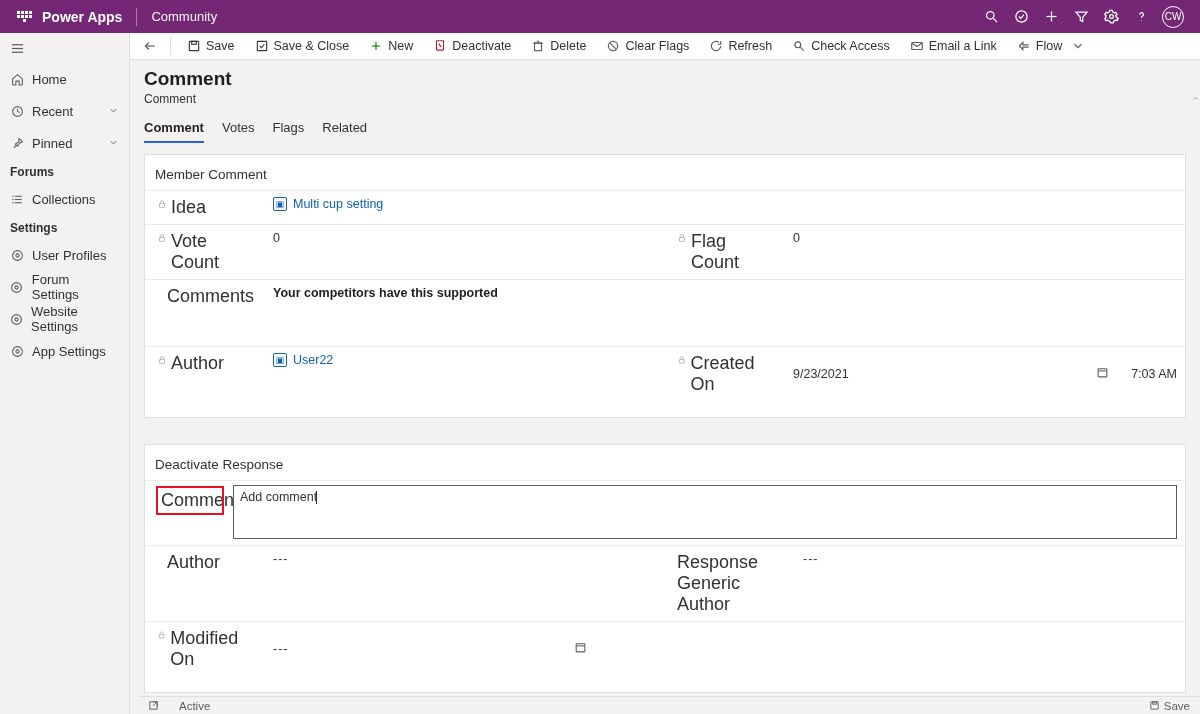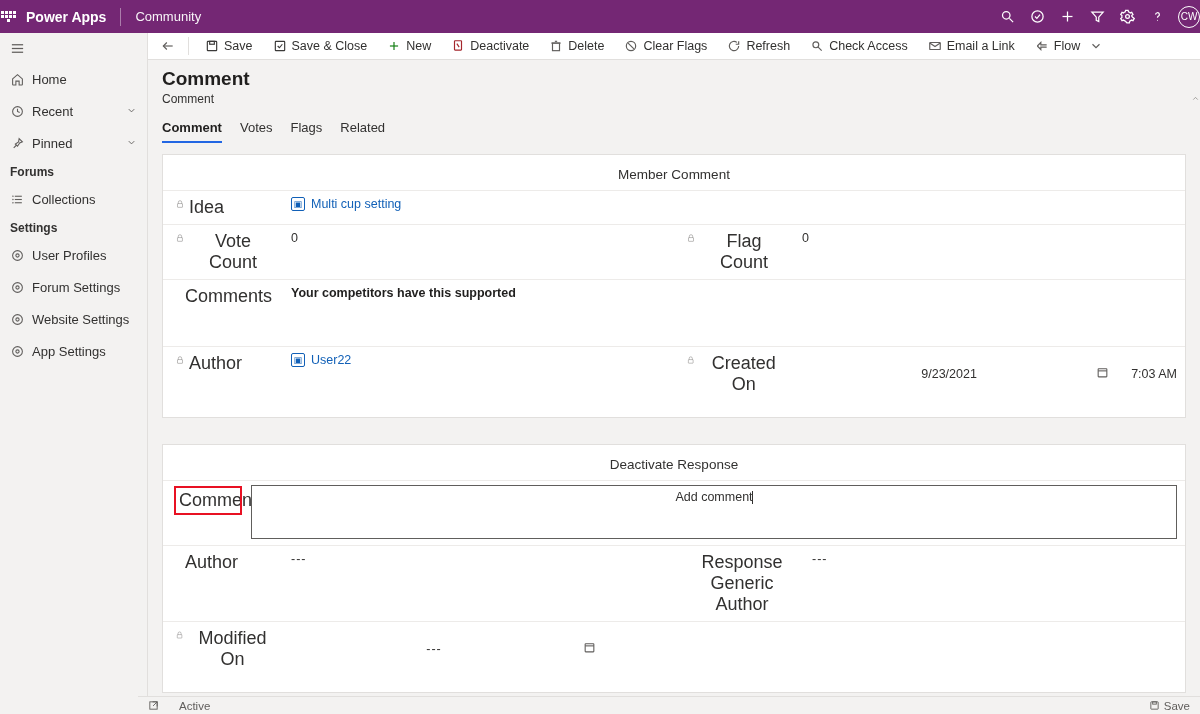--- a/index.html
+++ b/index.html
@@ -13,55 +13,55 @@
     overflow: hidden;
     position: relative;
   }
   
   .topbar {
     height: 33px;
     background: #742774;
     color: #fff;
     display: flex;
     align-items: center;
-    padding: 0 0;
+    padding: 0 16px;
   }
   .waffle { width:16px; height:16px; margin-right:10px; display:flex; flex-wrap:wrap; gap:1px; justify-content:center; align-content:center;}
   .waffle span { width:3px; height:3px; background:#fff; display:block;}
   .topbar .app { font-weight:600; font-size:14px; margin-right:14px; }
   .topbar .divider { width:1px; height:18px; background:rgba(255,255,255,0.4); margin-right:14px;}
   .topbar .area { font-size:13px; opacity:0.95;}
   .topbar .spacer { flex:1;}
   .topbar .icon-btn { width:30px; height:33px; display:flex; align-items:center; justify-content:center; cursor:pointer;}
   .topbar .icon-btn svg { stroke:#fff; fill:none;}
   .avatar { width:22px; height:22px; border:1px solid #fff; border-radius:50%; font-size:10px; display:flex; align-items:center; justify-content:center; margin-left:6px;}
   
   .app-body { display:flex; height:calc(714px - 33px); }
-  .sidebar { width:148px; background:#f3f2f1; border-right:1px solid #e1dfdd; display:flex; flex-direction:column; font-size:13px;}
+  .sidebar { width:130px; background:#f3f2f1; border-right:1px solid #e1dfdd; display:flex; flex-direction:column; font-size:13px;}
   .hamburger { height:30px; display:flex; align-items:center; padding:0 10px; cursor:pointer;}
   .hamburger svg { stroke:#605e5c;}
   .nav-item { height:32px; display:flex; align-items:center; padding:0 10px; cursor:pointer; gap:8px; color:#323130;}
   .nav-item .ico { width:14px; height:14px; display:flex; align-items:center; justify-content:center;}
   .nav-item .ico svg { stroke:#605e5c; fill:none;}
   .nav-item .chev { margin-left:auto; }
   .nav-group { padding:6px 10px 4px; font-size:12px; font-weight:600; color:#323130;}
   
   .main { flex:1; background:#f3f2f1; display:flex; flex-direction:column; position:relative; overflow:hidden;}
   .cmdbar { height:27px; background:#fff; border-bottom:1px solid #e1dfdd; display:flex; align-items:center; padding:0 8px; gap:4px;}
   .cmdbar .back { width:24px; height:24px; display:flex; align-items:center; justify-content:center; cursor:pointer;}
   .cmdbar .sep { width:1px; height:18px; background:#e1dfdd; margin:0 4px;}
   .cmd { display:flex; align-items:center; gap:5px; padding:0 8px; height:27px; cursor:pointer; font-size:12.5px; color:#323130;}
   .cmd svg { width:14px; height:14px;}
   .content { flex:1; padding:8px 14px 0 14px; overflow:auto; background:#f3f2f1;}
   .page-title { font-size:19px; font-weight:600; color:#201f1e; }
   .page-sub { font-size:12px; color:#323130; margin-top:2px; margin-bottom:10px;}
   .tabs { display:flex; gap:18px; border-bottom:1px solid transparent; margin-bottom:10px;}
   .tab { font-size:13px; padding:4px 0 6px; cursor:pointer; color:#323130;}
   .tab.active { font-weight:600; border-bottom:2px solid #2266e3; color:#201f1e;}
-  .panel { background:#fff; border:1px solid #e1dfdd; margin-bottom:26px; padding:8px 0 16px;text-align:center;}
+  .panel { background:#fff; border:1px solid #e1dfdd; margin-bottom:26px; padding:8px 0 16px;}
   .panel-title { font-size:13.5px; color:#323130; padding:4px 10px 8px;}
   .row { display:flex; border-top:1px solid #edebe9; min-height:30px;}
   .row:first-of-type { border-top:1px solid #edebe9;}
   .cell-label { width:120px; padding:6px 6px 6px 12px; font-size:18px; color:#323130; display:flex; align-items:flex-start; gap:4px;}
   .cell-label.indent { padding-left:22px;}
   .cell-label svg { width:10px; height:10px; stroke:#605e5c; fill:none; margin-top:2px;}
   .cell-value { flex:1; padding:6px 8px; font-size:12.5px; display:flex; align-items:flex-start; gap:6px;}
   .cell-value.link { color:#1160b7;}
   .cell-value .sqicon { width:14px; height:14px; border:1.2px solid #1160b7; display:inline-flex; align-items:center; justify-content:center; font-size:9px; color:#1160b7; border-radius:2px;}
   .half { width:50%; display:flex;}

